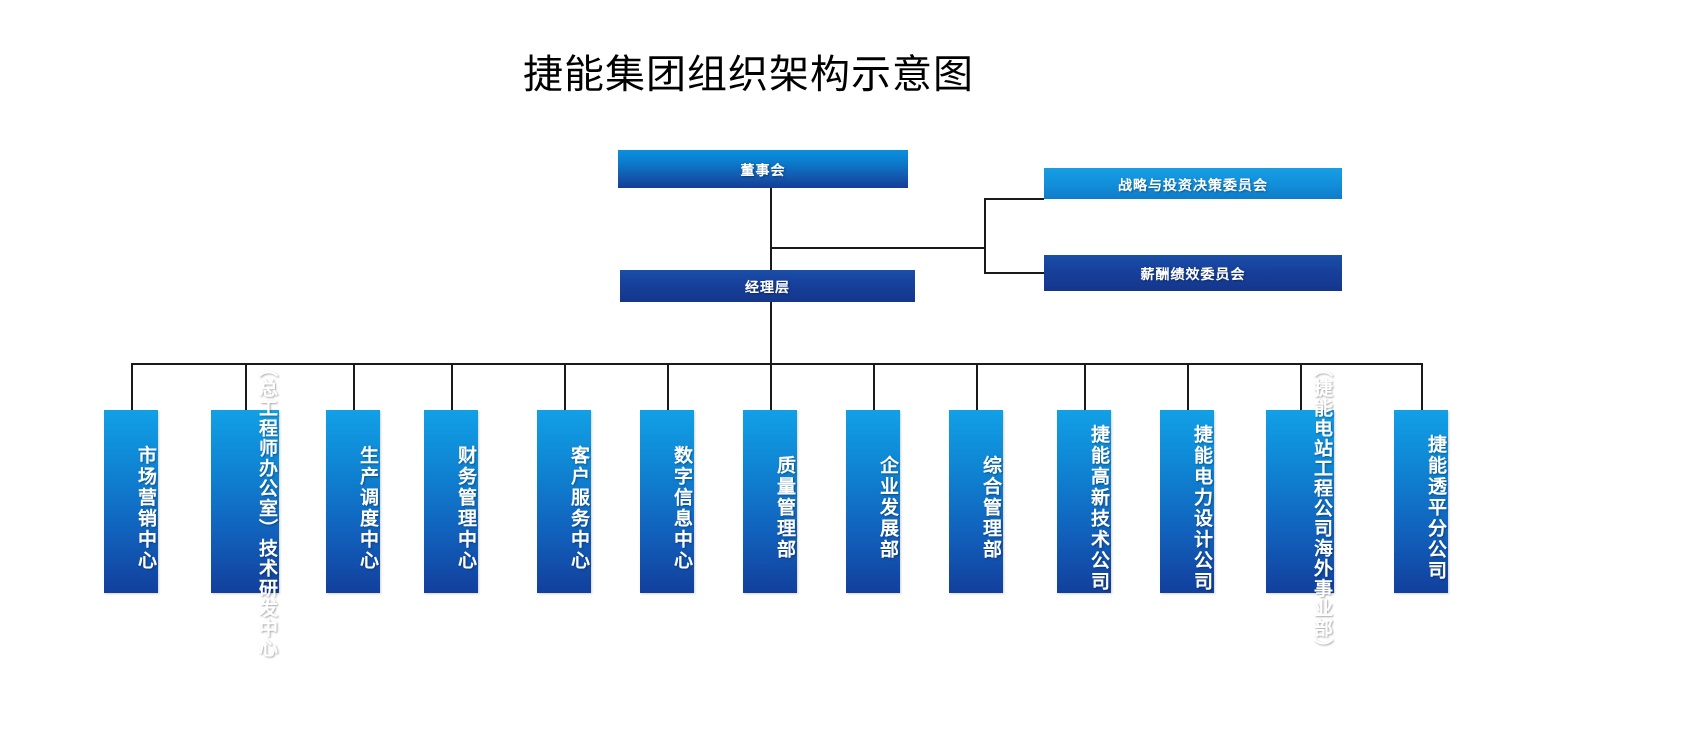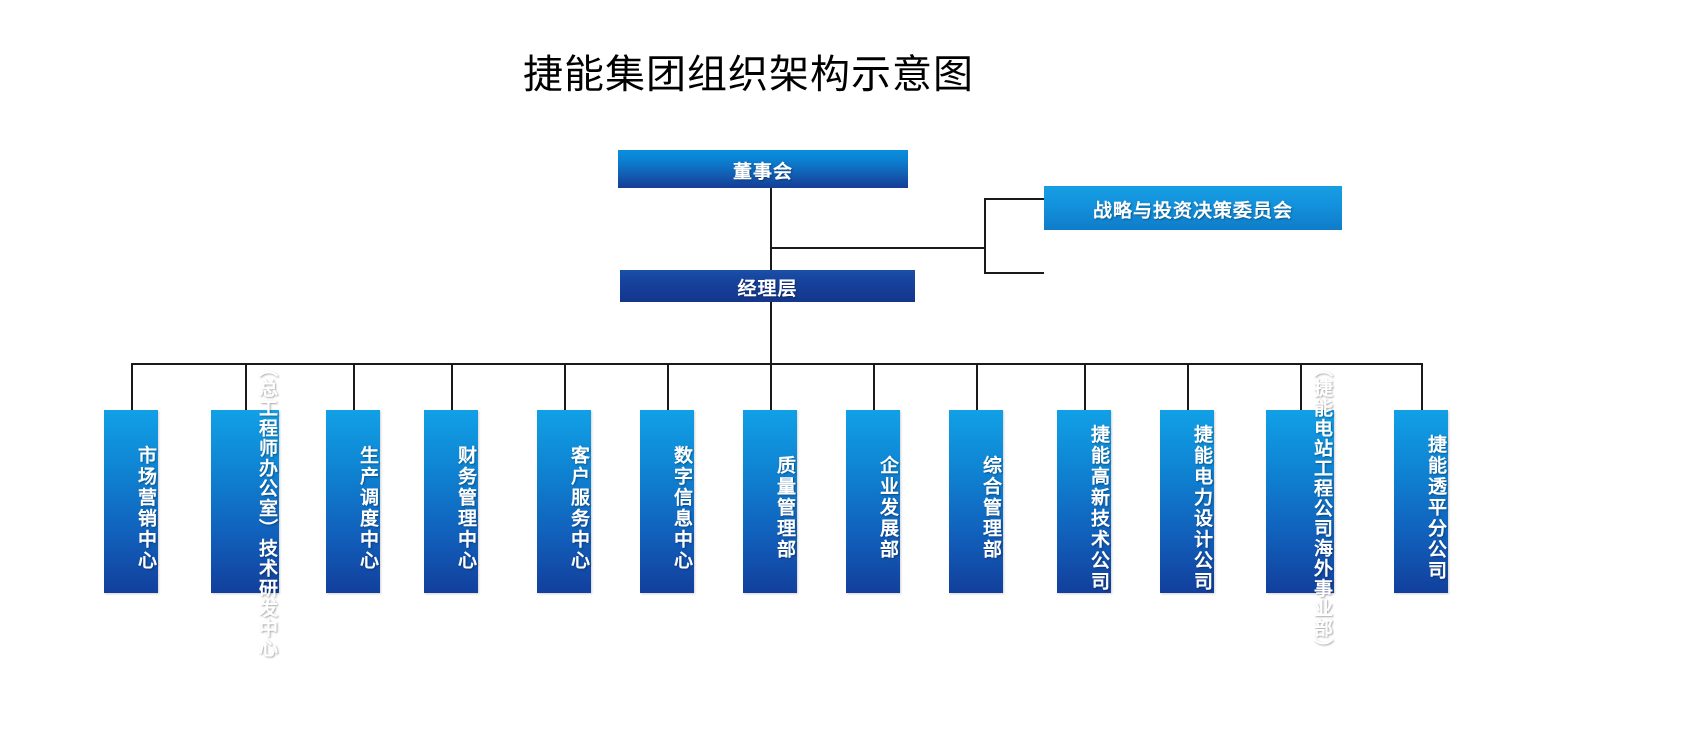--- a/index.html
+++ b/index.html
@@ -43,21 +43,21 @@
     align-items: center;
     justify-content: center;
     color: #ffffff;
     font-weight: bold;
     text-shadow: 1px 1px 2px rgba(0,0,0,0.35);
     font-family: "DejaVu Sans", "Liberation Sans", sans-serif;
   }
 
   
   .node-horiz {
-    font-size: 19px;
+    font-size: 14px;
     letter-spacing: 1px;
     white-space: nowrap;
     background: linear-gradient(to bottom, #0a8fdd 0%, #0b7fd0 28%, #1359ae 70%, #153d96 100%);
   }
   .node-horiz.flat-navy {
     background: linear-gradient(to bottom, #1a4fa8 0%, #17419c 40%, #14368c 100%);
   }
   .node-horiz.bright {
     background: linear-gradient(to bottom, #169ee4 0%, #1391dc 45%, #0f7cc9 100%);
   }
@@ -122,22 +122,23 @@
   <div class="line v" style="left:976px; top:363px; height:47px;"></div>
   <div class="line v" style="left:1084px; top:363px; height:47px;"></div>
   <div class="line v" style="left:1187px; top:363px; height:47px;"></div>
   <div class="line v" style="left:1300px; top:363px; height:47px;"></div>
   <div class="line v" style="left:1421px; top:363px; height:47px;"></div>
 
   <div class="node node-horiz" style="left:618px; top:150px; width:290px; height:38px;">董事会</div>
 
   <div class="node node-horiz flat-navy" style="left:620px; top:270px; width:295px; height:32px;">经理层</div>
 
-  <div class="node node-horiz bright" style="left:1044px; top:186px; width:298px; height:44px;">战略与投资决策委员会</div>
+  <div class="node node-horiz bright" style="left:1044px; top:168px; width:298px; height:31px;">战略与投资决策委员会</div>
 
+  <div class="node node-horiz flat-navy" style="left:1044px; top:255px; width:298px; height:36px;">薪酬绩效委员会</div>
 
   <div class="node node-vert" style="left:104px; top:410px; width:54px; height:183px;">
     <span class="vtxt">市场营销中心</span>
   </div>
 
   <div class="node node-vert two-col" style="left:211px; top:410px; width:68px; height:183px;">
     <span class="vtxt">（总工程师办公室）</span>
     <span class="vtxt">技术研发中心</span>
   </div>
 

